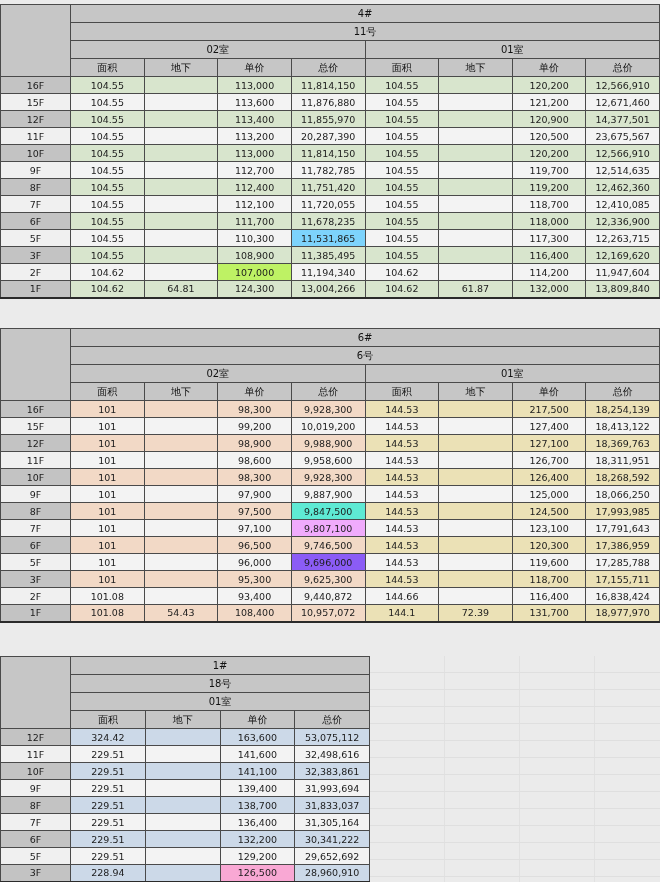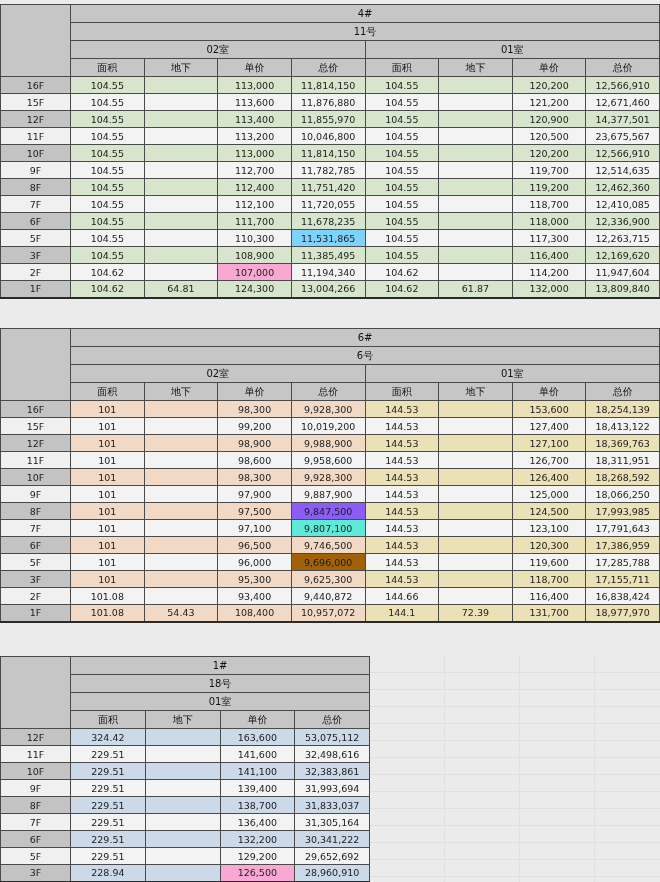--- a/index.html
+++ b/index.html
@@ -124,21 +124,21 @@
           <td style="background:#d8e5cd">104.55</td>
           <td style="background:#d8e5cd"></td>
           <td style="background:#d8e5cd">120,900</td>
           <td style="background:#d8e5cd">14,377,501</td>
         </tr>
         <tr class="drow">
           <td class="lbl" style="background:#f0f0f0">11F</td>
           <td style="background:#f3f3f3">104.55</td>
           <td style="background:#f3f3f3"></td>
           <td style="background:#f3f3f3">113,200</td>
-          <td style="background:#f3f3f3">10,046,800</td>
+          <td style="background:#f3f3f3">20,287,390</td>
           <td style="background:#f3f3f3">104.55</td>
           <td style="background:#f3f3f3"></td>
           <td style="background:#f3f3f3">120,500</td>
           <td style="background:#f3f3f3">23,675,567</td>
         </tr>
         <tr class="drow">
           <td class="lbl" style="background:#c3c3c3">10F</td>
           <td style="background:#d8e5cd">104.55</td>
           <td style="background:#d8e5cd"></td>
           <td style="background:#d8e5cd">113,000</td>
@@ -211,21 +211,21 @@
           <td style="background:#d8e5cd">11,385,495</td>
           <td style="background:#d8e5cd">104.55</td>
           <td style="background:#d8e5cd"></td>
           <td style="background:#d8e5cd">116,400</td>
           <td style="background:#d8e5cd">12,169,620</td>
         </tr>
         <tr class="drow">
           <td class="lbl" style="background:#f0f0f0">2F</td>
           <td style="background:#f3f3f3">104.62</td>
           <td style="background:#f3f3f3"></td>
-          <td style="background:#f9a8d4">107,000</td>
+          <td style="background:#bef264">107,000</td>
           <td style="background:#f3f3f3">11,194,340</td>
           <td style="background:#f3f3f3">104.62</td>
           <td style="background:#f3f3f3"></td>
           <td style="background:#f3f3f3">114,200</td>
           <td style="background:#f3f3f3">11,947,604</td>
         </tr>
         <tr class="drow">
           <td class="lbl" style="background:#c3c3c3">1F</td>
           <td style="background:#d8e5cd">104.62</td>
           <td style="background:#d8e5cd">64.81</td>
@@ -274,21 +274,21 @@
           <td class="hdr" style="background:#c6c6c6">总价</td>
         </tr>
         <tr class="drow">
           <td class="lbl" style="background:#c3c3c3">16F</td>
           <td style="background:#f2d9c6">101</td>
           <td style="background:#f2d9c6"></td>
           <td style="background:#f2d9c6">98,300</td>
           <td style="background:#f2d9c6">9,928,300</td>
           <td style="background:#ebe1b6">144.53</td>
           <td style="background:#ebe1b6"></td>
-          <td style="background:#ebe1b6">153,600</td>
+          <td style="background:#ebe1b6">217,500</td>
           <td style="background:#ebe1b6">18,254,139</td>
         </tr>
         <tr class="drow">
           <td class="lbl" style="background:#f0f0f0">15F</td>
           <td style="background:#f3f3f3">101</td>
           <td style="background:#f3f3f3"></td>
           <td style="background:#f3f3f3">99,200</td>
           <td style="background:#f3f3f3">10,019,200</td>
           <td style="background:#f3f3f3">144.53</td>
           <td style="background:#f3f3f3"></td>
@@ -337,32 +337,32 @@
           <td style="background:#f3f3f3">144.53</td>
           <td style="background:#f3f3f3"></td>
           <td style="background:#f3f3f3">125,000</td>
           <td style="background:#f3f3f3">18,066,250</td>
         </tr>
         <tr class="drow">
           <td class="lbl" style="background:#c3c3c3">8F</td>
           <td style="background:#f2d9c6">101</td>
           <td style="background:#f2d9c6"></td>
           <td style="background:#f2d9c6">97,500</td>
-          <td style="background:#8b5cf6">9,847,500</td>
+          <td style="background:#5eead4">9,847,500</td>
           <td style="background:#ebe1b6">144.53</td>
           <td style="background:#ebe1b6"></td>
           <td style="background:#ebe1b6">124,500</td>
           <td style="background:#ebe1b6">17,993,985</td>
         </tr>
         <tr class="drow">
           <td class="lbl" style="background:#f0f0f0">7F</td>
           <td style="background:#f3f3f3">101</td>
           <td style="background:#f3f3f3"></td>
           <td style="background:#f3f3f3">97,100</td>
-          <td style="background:#5eead4">9,807,100</td>
+          <td style="background:#f0abfc">9,807,100</td>
           <td style="background:#f3f3f3">144.53</td>
           <td style="background:#f3f3f3"></td>
           <td style="background:#f3f3f3">123,100</td>
           <td style="background:#f3f3f3">17,791,643</td>
         </tr>
         <tr class="drow">
           <td class="lbl" style="background:#c3c3c3">6F</td>
           <td style="background:#f2d9c6">101</td>
           <td style="background:#f2d9c6"></td>
           <td style="background:#f2d9c6">96,500</td>
@@ -370,21 +370,21 @@
           <td style="background:#ebe1b6">144.53</td>
           <td style="background:#ebe1b6"></td>
           <td style="background:#ebe1b6">120,300</td>
           <td style="background:#ebe1b6">17,386,959</td>
         </tr>
         <tr class="drow">
           <td class="lbl" style="background:#f0f0f0">5F</td>
           <td style="background:#f3f3f3">101</td>
           <td style="background:#f3f3f3"></td>
           <td style="background:#f3f3f3">96,000</td>
-          <td style="background:#a16207">9,696,000</td>
+          <td style="background:#8b5cf6">9,696,000</td>
           <td style="background:#f3f3f3">144.53</td>
           <td style="background:#f3f3f3"></td>
           <td style="background:#f3f3f3">119,600</td>
           <td style="background:#f3f3f3">17,285,788</td>
         </tr>
         <tr class="drow">
           <td class="lbl" style="background:#c3c3c3">3F</td>
           <td style="background:#f2d9c6">101</td>
           <td style="background:#f2d9c6"></td>
           <td style="background:#f2d9c6">95,300</td>

